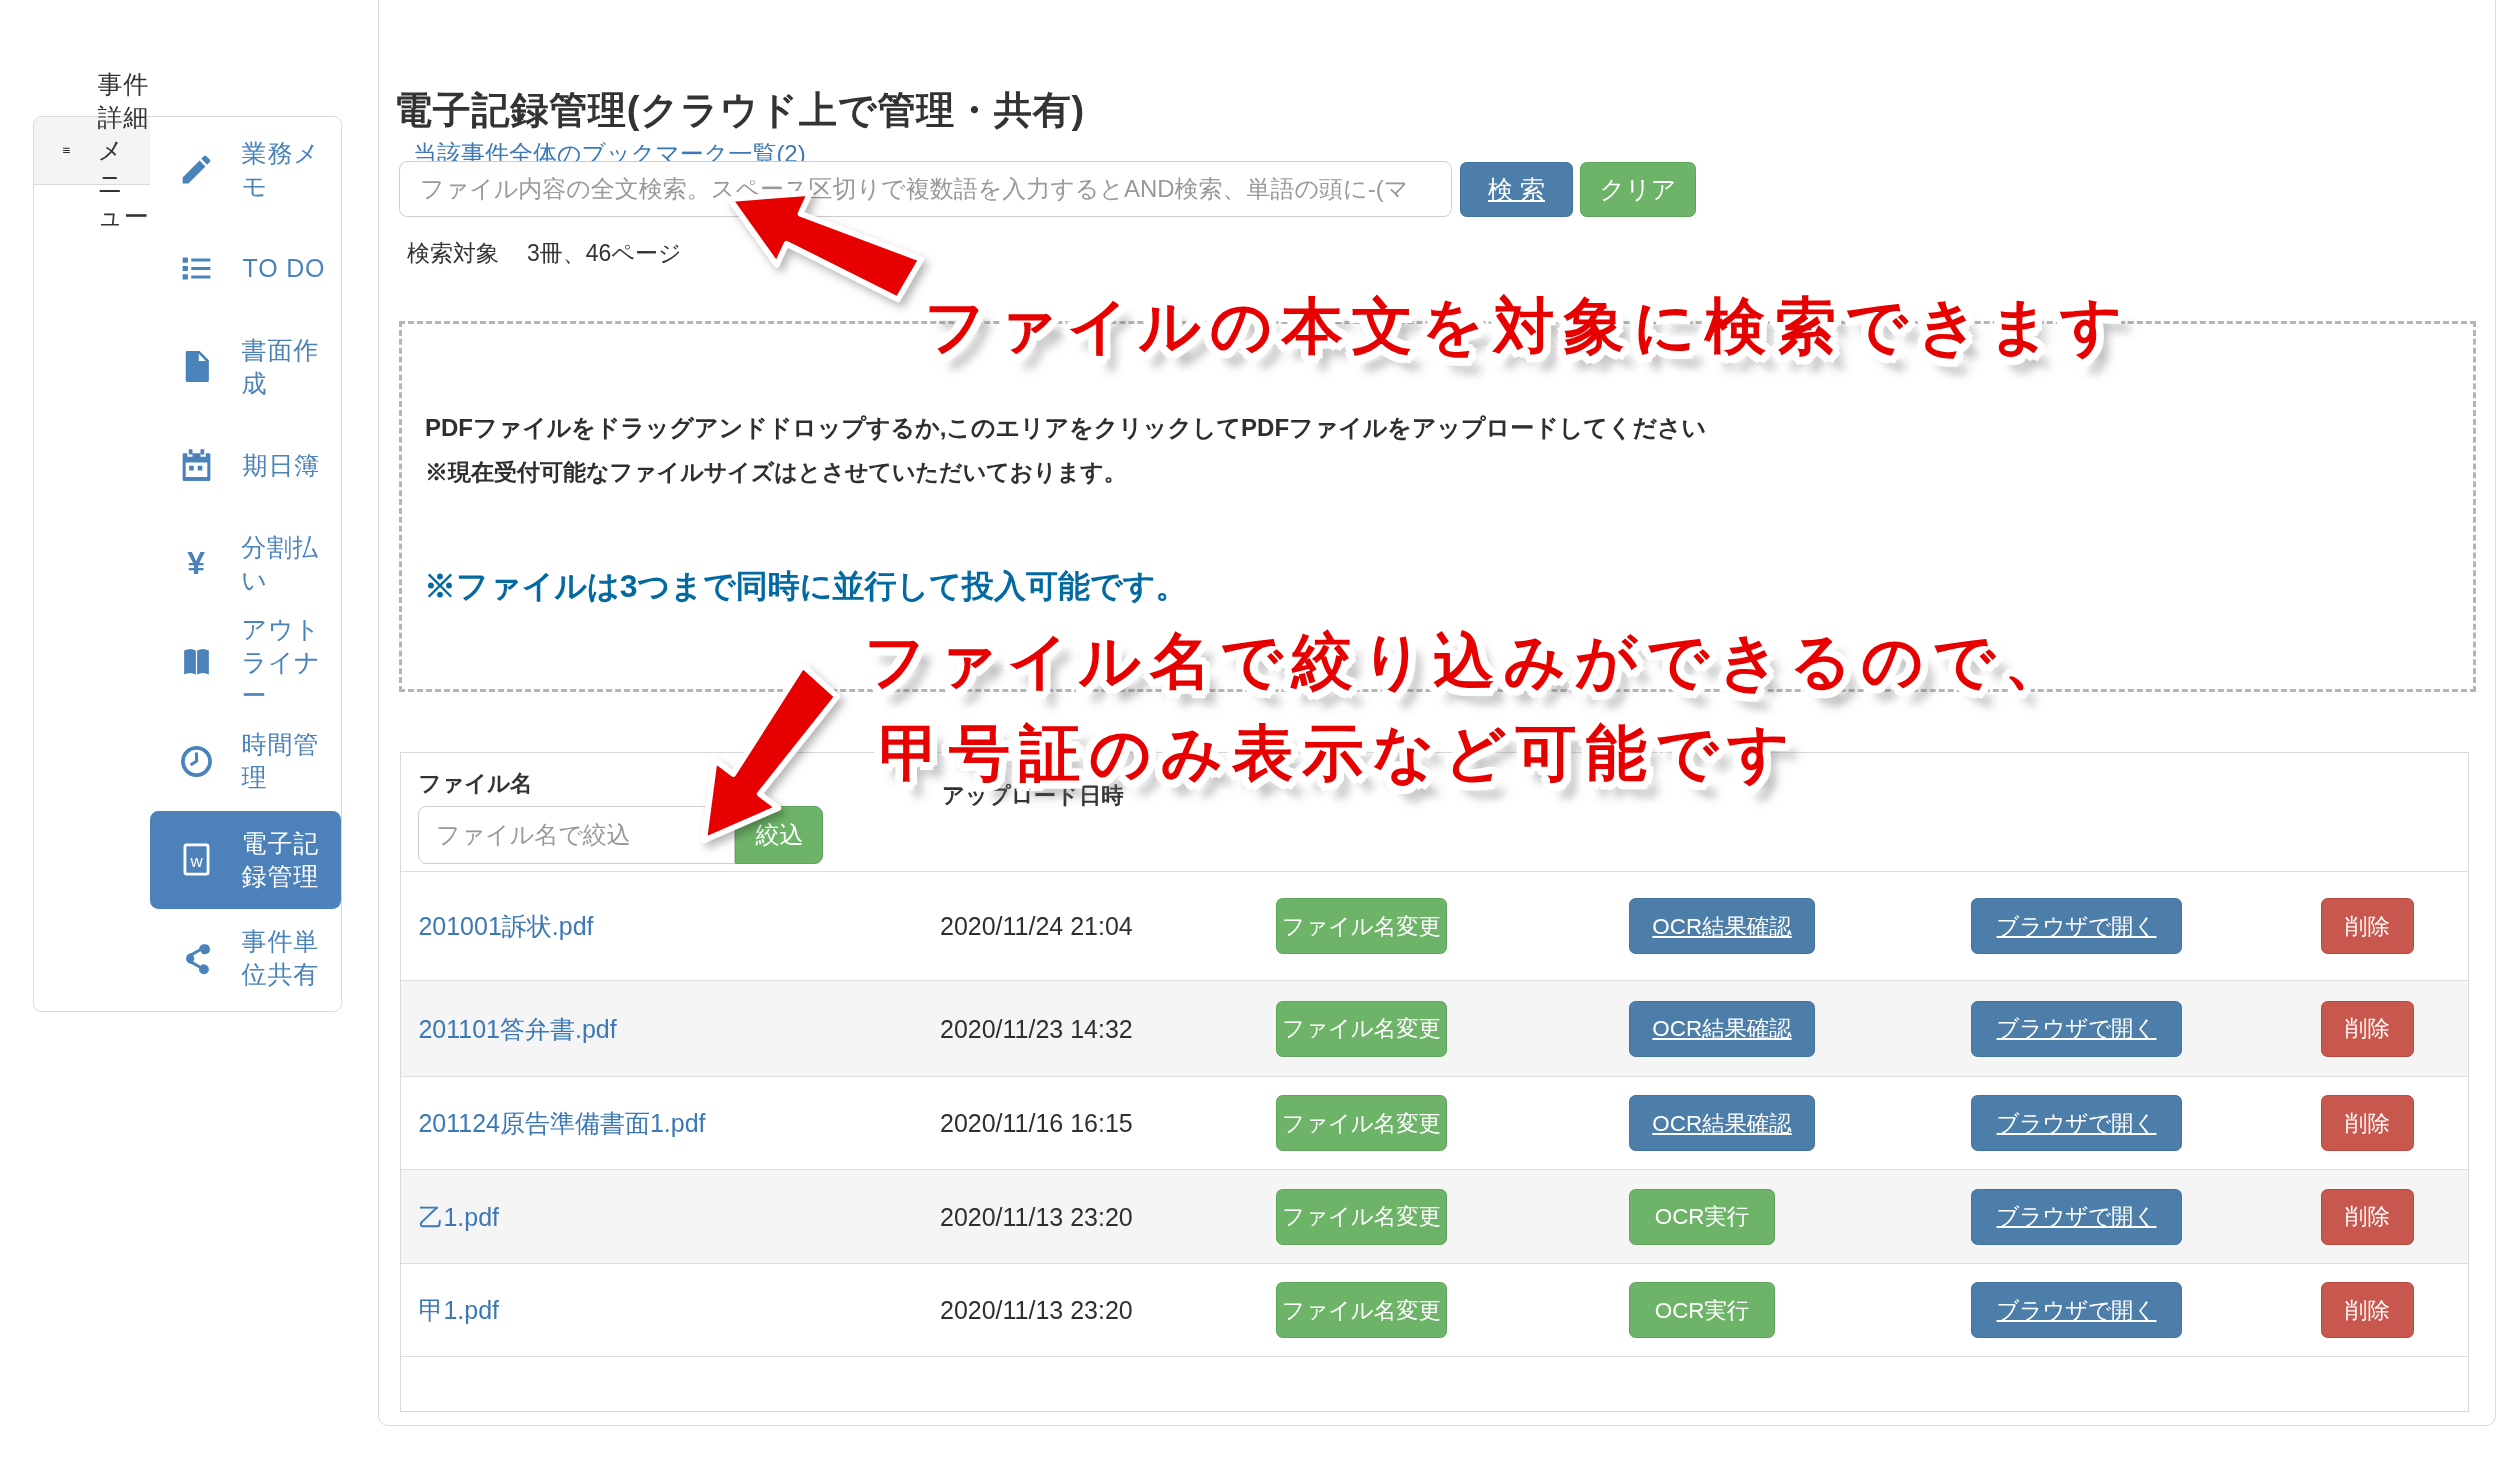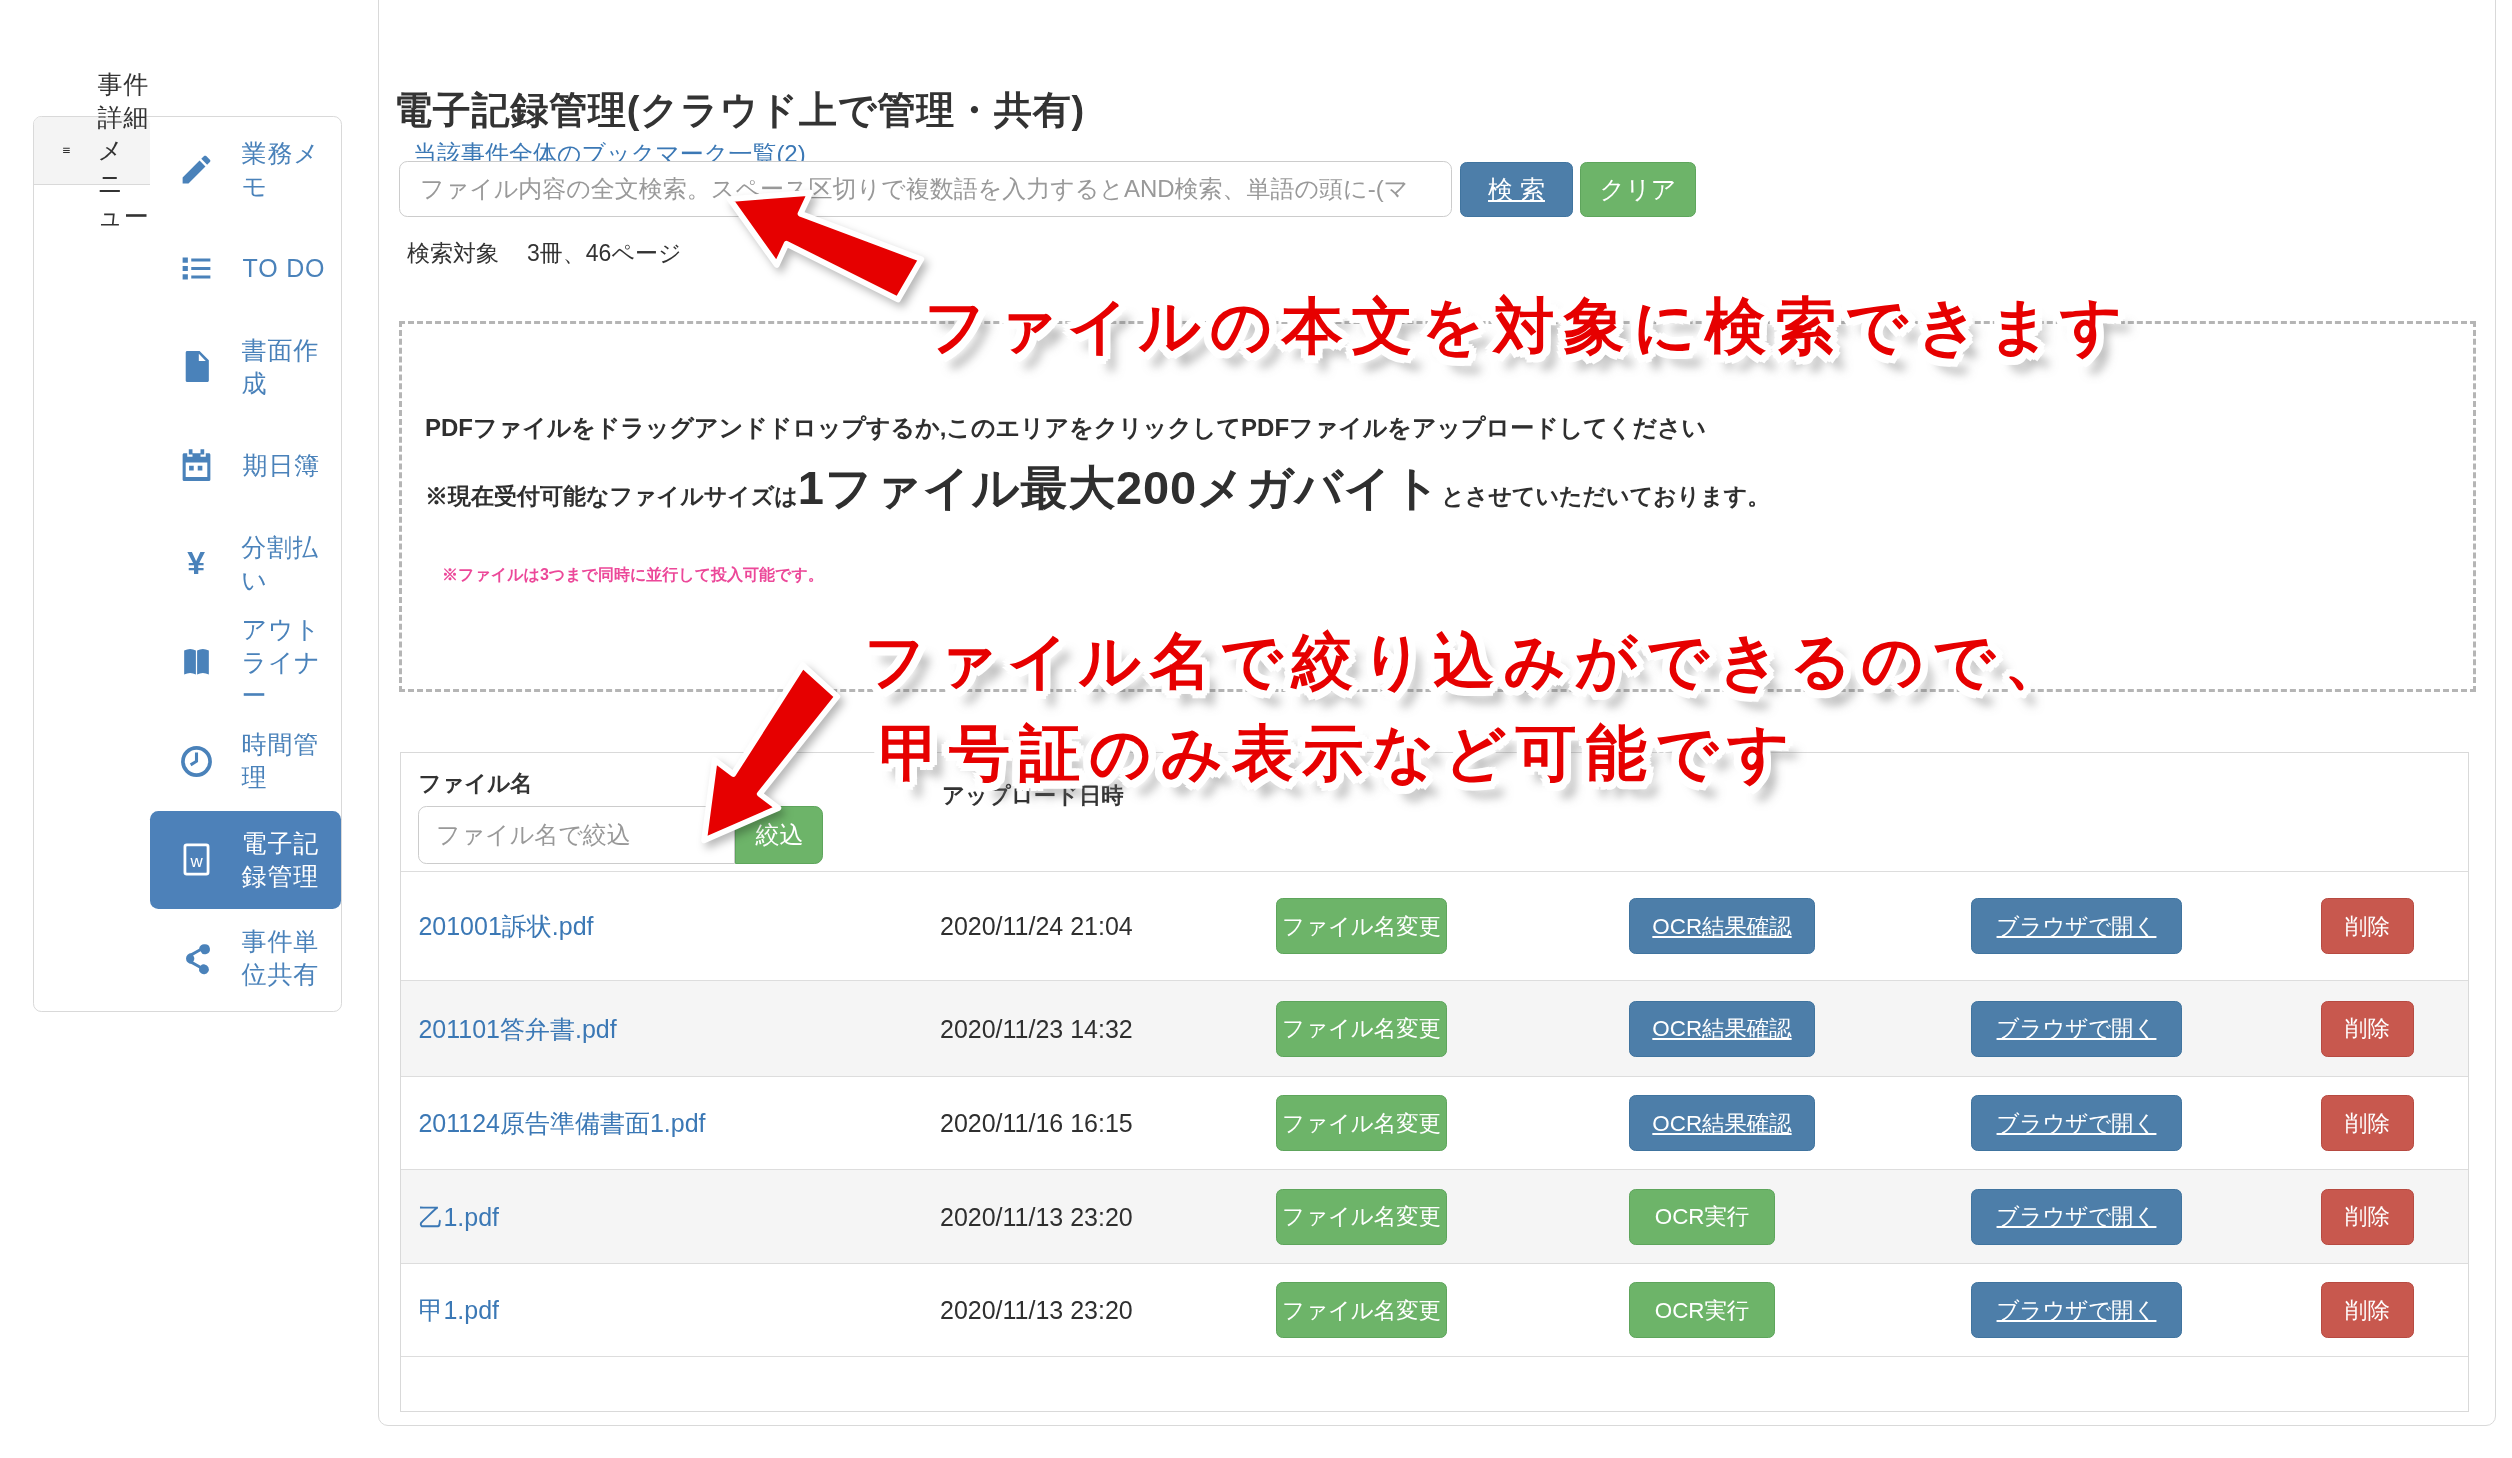--- a/index.html
+++ b/index.html
@@ -52,21 +52,21 @@
   .btn-clear{left:1580px; top:162px; width:116px; height:55px; font-size:25px;}
   .search-target{left:407px; top:238px; font-size:23px; display:flex; gap:28px; color:#333;}
 
   
   .dropzone{left:399px; top:321px; width:2077px; height:371px;
     border:3.3px dashed #b5b5b5; background:#fff; cursor:pointer;}
   .dz-line1{position:absolute; left:23px; top:88px; font-size:24px; font-weight:bold; color:#2f2f2f;}
   .dz-line2{position:absolute; left:23px; top:133px; display:flex; align-items:baseline; color:#2f2f2f;}
   .dz-line2 .sm{font-size:23px; font-weight:bold;}
   .dz-line2 .big{font-size:47px; font-weight:bold; letter-spacing:0.8px;}
-  .dz-line3{position:absolute; left:40px; top:241px; font-size:16px; font-weight:bold; color:#ec4899;}
+  .dz-line3{position:absolute; left:22px; top:241px; font-size:32px; font-weight:bold; color:#0369a1;}
 
   
   .annotation{position:absolute; z-index:50; color:var(--ann-red); font-weight:bold;
     font-size:61px; letter-spacing:9.1px; white-space:nowrap;
     text-shadow:
       6.6px 0 0 #fff,-6.6px 0 0 #fff,0 6.6px 0 #fff,0 -6.6px 0 #fff,
       5px 5px 0 #fff,-5px 5px 0 #fff,5px -5px 0 #fff,-5px -5px 0 #fff,
       7.5px 3.3px 0 #fff,-7.5px 3.3px 0 #fff,7.5px -3.3px 0 #fff,-7.5px -3.3px 0 #fff,
       3.3px 7.5px 0 #fff,-3.3px 7.5px 0 #fff,3.3px -7.5px 0 #fff,-3.3px -7.5px 0 #fff,
       11.6px 15px 10px rgba(110,110,110,.55);}
@@ -199,21 +199,20 @@
 
 <div class="abs search-target">
   <span>検索対象</span>
   <span>3冊、46ページ</span>
 </div>
 
 <div class="abs dropzone">
   <div class="dz-line1">PDFファイルをドラッグアンドドロップするか,このエリアをクリックしてPDFファイルをアップロードしてください</div>
   <div class="dz-line2">
     <span class="sm">※現在受付可能なファイルサイズは</span>
-    <span class="big">1ファイル最大200メガバイト</span>
     <span class="sm">とさせていただいております。</span>
   </div>
   <div class="dz-line3">※ファイルは3つまで同時に並行して投入可能です。</div>
 </div>
 
 <div class="annotation ann-search">ファイルの本文を対象に検索できます</div>
 <div class="annotation ann-filter1">ファイル名で絞り込みができるので、</div>
 <div class="annotation ann-filter2">甲号証のみ表示など可能です</div>
 
 <svg class="arrow-svg" style="left:712px; top:191px;" width="224" height="150" viewBox="0 0 270 180">

